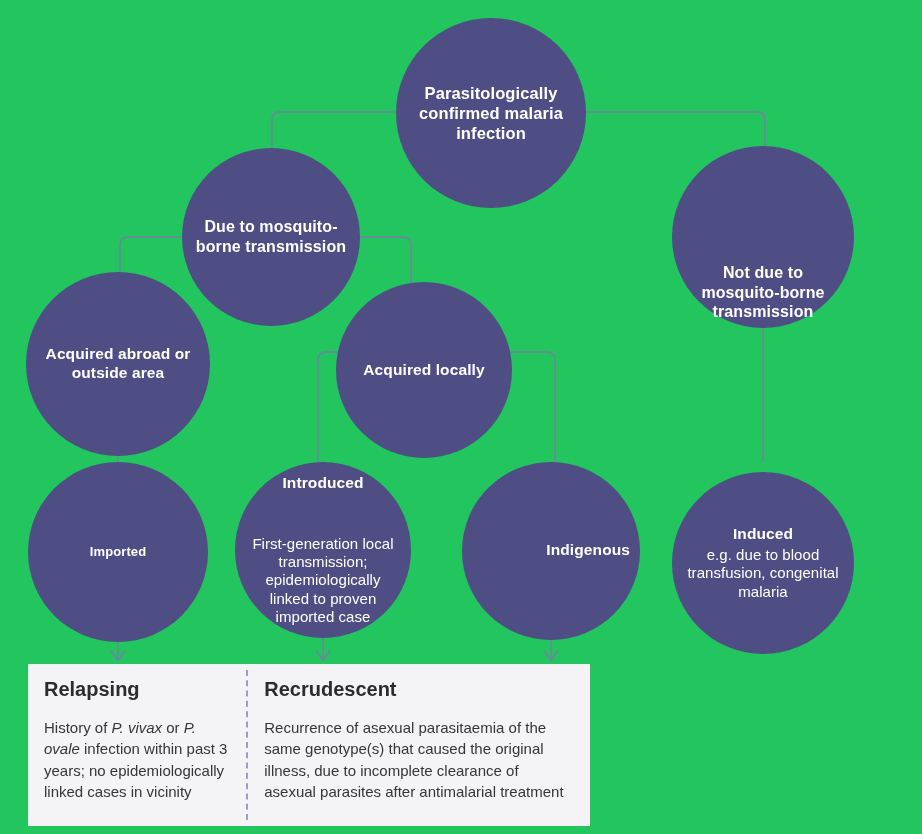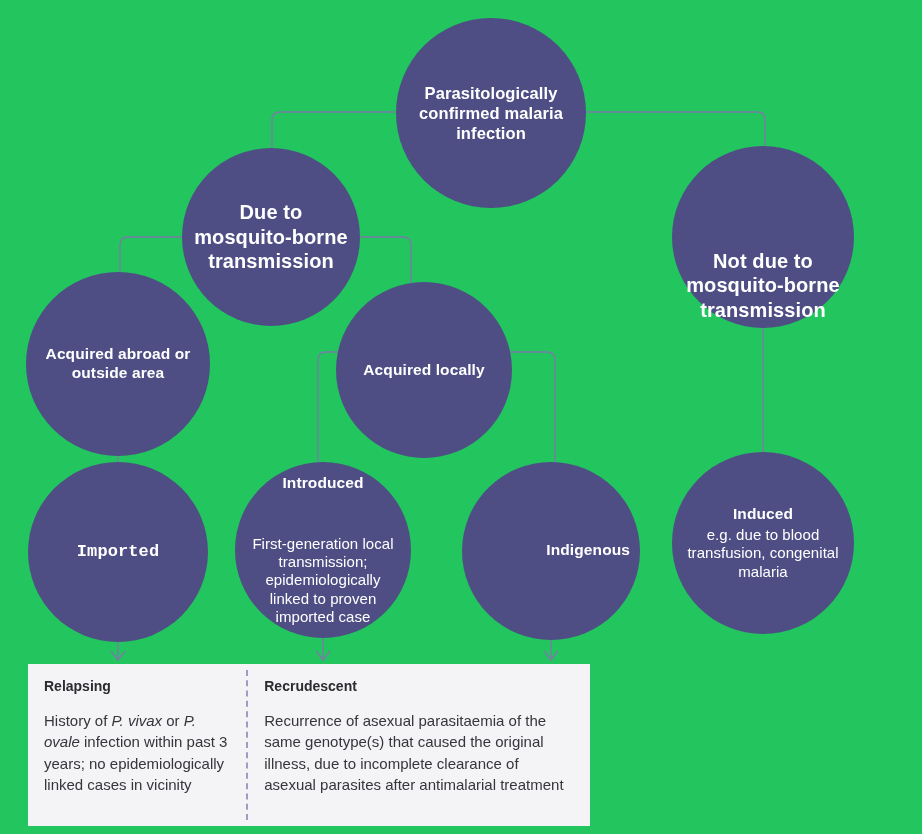--- a/index.html
+++ b/index.html
@@ -53,23 +53,23 @@
   .node .title {
     font-weight: bold;
     letter-spacing: 0.1px;
   }
   .node .desc {
     font-weight: normal;
     letter-spacing: 0.05px;
   }
   
   .n-root      { font-size: 16.5px; }
-  .n-mid       { font-size: 20px; }
+  .n-mid       { font-size: 16px; }
   .n-branch    { font-size: 15.5px; }
-  .n-leaf-solo { font-size: 17px; font-family: Liberation Mono, monospace; }
+  .n-leaf-solo { font-size: 13px; }
   .n-leaf      { font-size: 15px; }
   .n-leaf .title { font-size: 15.5px; margin-bottom: 2px; }
   .n-leaf .desc  { font-size: 15px; }
 
   
   #panel {
     position: absolute;
     z-index: 2;
     left: 28px;
     top: 664px;
@@ -87,21 +87,21 @@
   .panel-col.left  { width: 219px; }
   .panel-col.right { width: 343px; }
   .panel-divider {
     width: 0;
     border-left: 2px dashed #9c9cc4;
     margin: 6px 0 6px 0;
     align-self: stretch;
   }
   .panel-title {
     font-weight: bold;
-    font-size: 14px;
+    font-size: 20px;
     color: #2b2b30;
     margin: 0 0 16px 0;
   }
   .panel-body {
     font-size: 15px;
     line-height: 1.42;
     color: #35353b;
     margin: 0;
   }
   .panel-body i { font-style: italic; }
@@ -172,21 +172,21 @@
 
   <div class="node n-leaf" style="left:235px; top:462px; width:176px; height:176px;gap:40px;">
     <div class="title">Introduced</div>
     <div class="desc">First-generation local transmission; epidemiologically linked to proven imported case</div>
   </div>
 
   <div class="node n-leaf" style="left:462px; top:462px; width:178px; height:178px;align-items:flex-end;">
     <div class="title">Indigenous</div>
   </div>
 
-  <div class="node n-leaf" style="left:672px; top:452px; width:182px; height:182px;">
+  <div class="node n-leaf" style="left:672px; top:472px; width:182px; height:182px;">
     <div class="title">Induced</div>
     <div class="desc">e.g. due to blood transfusion, congenital malaria</div>
   </div>
 
   <div id="panel">
     <div class="panel-col left">
       <div class="panel-title">Relapsing</div>
       <div class="panel-body">History of <i>P. vivax</i> or <i>P. ovale</i> infection within past 3 years; no epidemiologically linked cases in vicinity</div>
     </div>
     <div class="panel-divider"></div>

